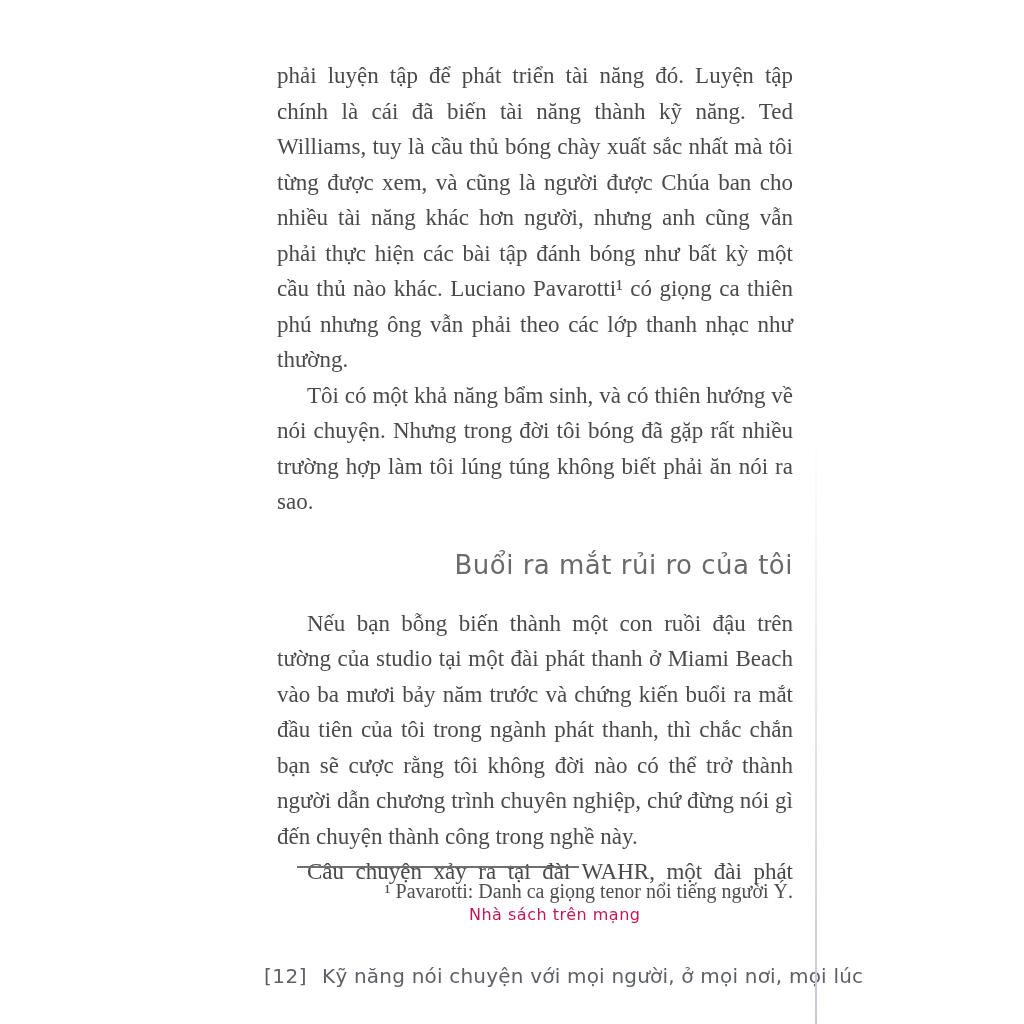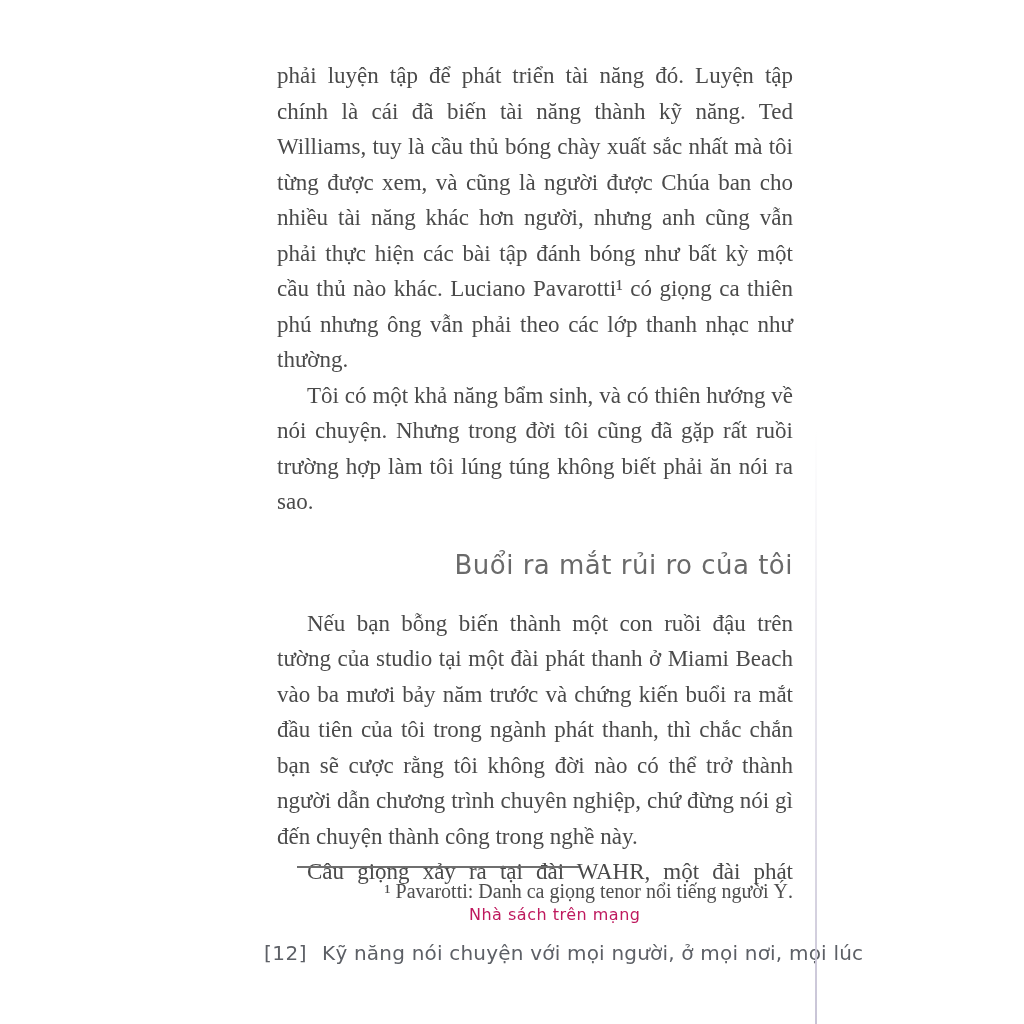--- a/index.html
+++ b/index.html
@@ -81,20 +81,21 @@
     top: 941px;
     display: flex;
     align-items: baseline;
     gap: 15px;
     font-family: "DejaVu Sans", "Liberation Sans", sans-serif;
     color: #5d6066;
   }
   .page-number {
     font-size: 20px;
     letter-spacing: 0.5px;
+    margin-top: 23px;
   }
   .book-title {
     font-size: 20px;
     letter-spacing: 0.2px;
   }
   
   .scan-edge {
     position: absolute;
     left: 815px;
     top: 430px;
@@ -107,24 +108,24 @@
       rgba(200, 196, 214, 1) 100%);
   }
 </style>
 </head>
 <body>
 
 <div class="canvas">
 
   <div class="text-block">
     <p>phải luyện tập để phát triển tài năng đó. Luyện tập chính là cái đã biến tài năng thành kỹ năng. Ted Williams, tuy là cầu thủ bóng chày xuất sắc nhất mà tôi từng được xem, và cũng là người được Chúa ban cho nhiều tài năng khác hơn người, nhưng anh cũng vẫn phải thực hiện các bài tập đánh bóng như bất kỳ một cầu thủ nào khác. Luciano Pavarotti¹ có giọng ca thiên phú nhưng ông vẫn phải theo các lớp thanh nhạc như thường.</p>
-    <p class="para-indent">Tôi có một khả năng bẩm sinh, và có thiên hướng về nói chuyện. Nhưng trong đời tôi cũng đã gặp rất ruồi trường hợp làm tôi lúng túng không biết phải ăn nói ra sao.</p>
+    <p class="para-indent">Tôi có một khả năng bẩm sinh, và có thiên hướng về nói chuyện. Nhưng trong đời tôi bóng đã gặp rất nhiều trường hợp làm tôi lúng túng không biết phải ăn nói ra sao.</p>
     <h2 class="section-heading">Buổi ra mắt rủi ro của tôi</h2>
     <p class="para-indent">Nếu bạn bỗng biến thành một con ruồi đậu trên tường của studio tại một đài phát thanh ở Miami Beach vào ba mươi bảy năm trước và chứng kiến buổi ra mắt đầu tiên của tôi trong ngành phát thanh, thì chắc chắn bạn sẽ cược rằng tôi không đời nào có thể trở thành người dẫn chương trình chuyên nghiệp, chứ đừng nói gì đến chuyện thành công trong nghề này.</p>
-    <p class="para-indent para-stretch">Câu giọng xảy ra tại đài WAHR, một đài phát</p>
+    <p class="para-indent para-stretch">Câu chuyện xảy ra tại đài WAHR, một đài phát</p>
   </div>
 
   <div class="footnote-area">
     <div class="footnote-rule"></div>
     <p class="footnote-text">¹ Pavarotti: Danh ca giọng tenor nổi tiếng người Ý.</p>
     <p class="watermark-text">Nhà sách trên mạng</p>
   </div>
 
   <div class="page-footer">
     <span class="page-number">[12]</span>

